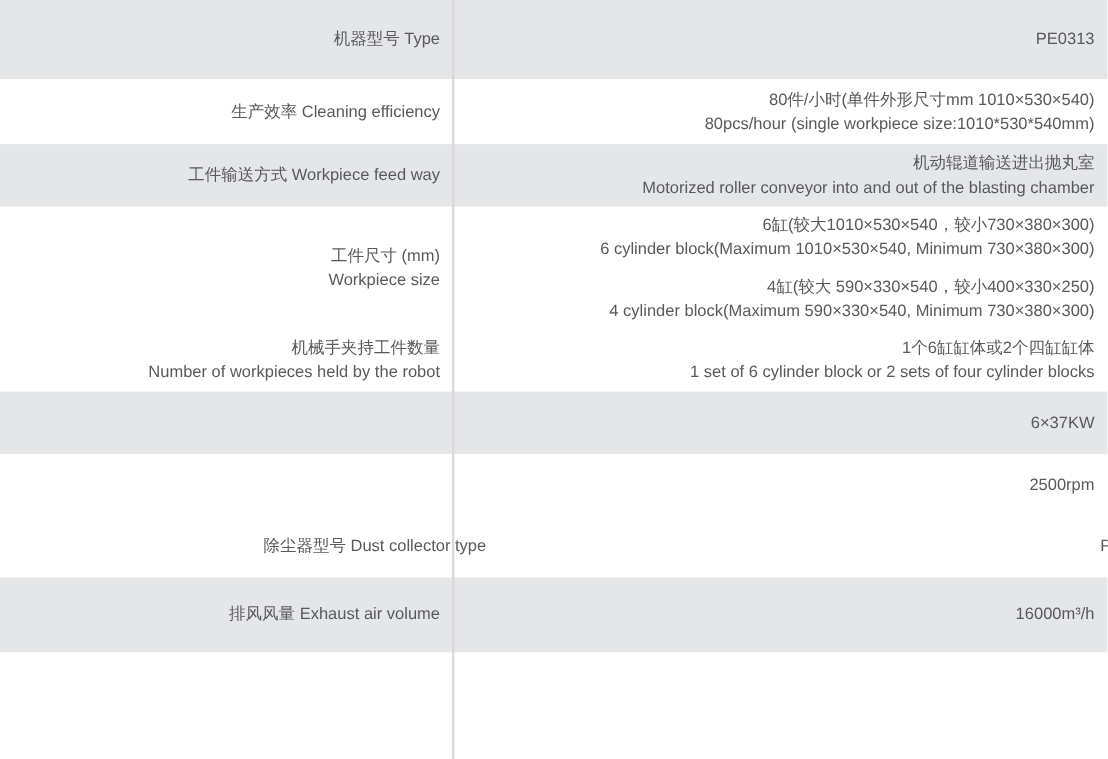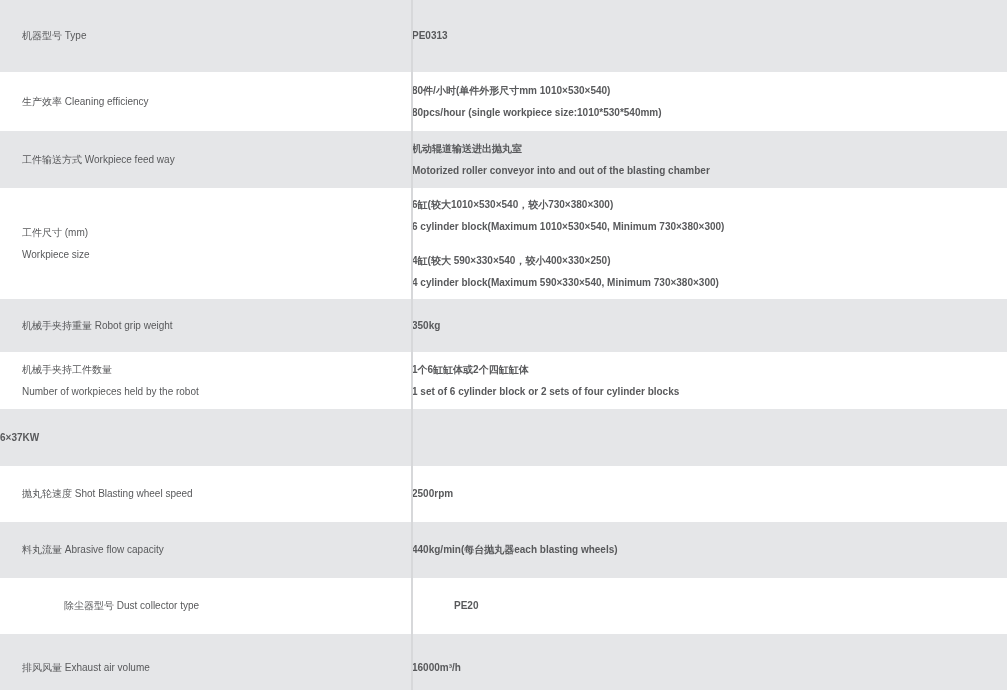--- a/index.html
+++ b/index.html
@@ -22,33 +22,33 @@
   .row {
     display: flex;
     align-items: center;
     box-sizing: border-box;
     width: 100%;
   }
   .row.gray { background: #e5e6e8; }
   .row.white { background: #ffffff; }
   .cell {
     box-sizing: border-box;
-    font-size: 10px;
+    font-size: 15px;
     line-height: 22px;
+    text-align: right;
   }
   .cell-label {
     width: 412px;
     padding-left: 22px;
     padding-right: 12px;
     flex: 0 0 auto;
   }
   .cell-value {
     flex: 1 1 auto;
     padding-right: 12px;
-    font-weight: bold;
   }
   .line { display: block; }
   .group + .group { margin-top: 12px; }
   .col-divider {
     position: absolute;
     left: 411px;
     top: 0;
     width: 2px;
     height: 100%;
     background: #d7d8da;
@@ -116,30 +116,20 @@
         <span class="line">6缸(较大1010×530×540，较小730×380×300)</span>
         <span class="line">6 cylinder block(Maximum 1010×530×540, Minimum 730×380×300)</span>
       </div>
       <div class="group">
         <span class="line">4缸(较大 590×330×540，较小400×330×250)</span>
         <span class="line">4 cylinder block(Maximum 590×330×540, Minimum 730×380×300)</span>
       </div>
     </div>
   </div>
 
-  <div class="row gray r4">
-    <div class="cell cell-label">
-      <span class="line">机械手夹持重量 Robot grip weight</span>
-    </div>
-    <div class="cell cell-value">
-      <div class="group">
-        <span class="line">350kg</span>
-      </div>
-    </div>
-  </div>
 
   <div class="row white r5">
     <div class="cell cell-label">
       <span class="line">机械手夹持工件数量</span>
       <span class="line">Number of workpieces held by the robot</span>
     </div>
     <div class="cell cell-value">
       <div class="group">
         <span class="line">1个6缸缸体或2个四缸缸体</span>
         <span class="line">1 set of 6 cylinder block or 2 sets of four cylinder blocks</span>
@@ -149,40 +139,27 @@
 
   <div class="row gray r6">
     <div class="cell cell-value">
       <div class="group">
         <span class="line">6×37KW</span>
       </div>
     </div>
   </div>
 
   <div class="row white r7">
-    <div class="cell cell-label">
-      <span class="line">抛丸轮速度 Shot Blasting wheel speed</span>
-    </div>
     <div class="cell cell-value">
       <div class="group">
         <span class="line">2500rpm</span>
       </div>
     </div>
   </div>
 
-  <div class="row gray r8">
-    <div class="cell cell-label">
-      <span class="line">料丸流量 Abrasive flow capacity</span>
-    </div>
-    <div class="cell cell-value">
-      <div class="group">
-        <span class="line">440kg/min(每台抛丸器each blasting wheels)</span>
-      </div>
-    </div>
-  </div>
 
   <div class="row white r9">
     <div class="cell cell-label">
       <span class="line">除尘器型号 Dust collector type</span>
     </div>
     <div class="cell cell-value">
       <div class="group">
         <span class="line">PE20</span>
       </div>
     </div>

